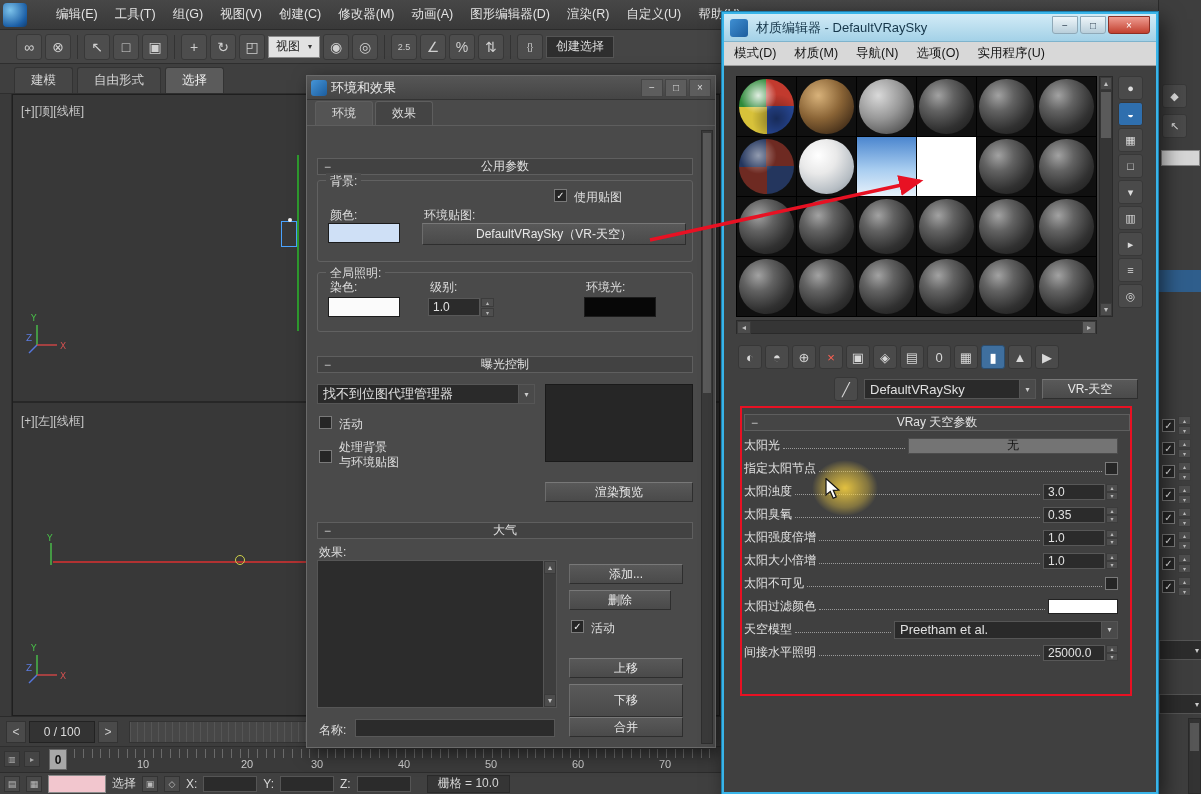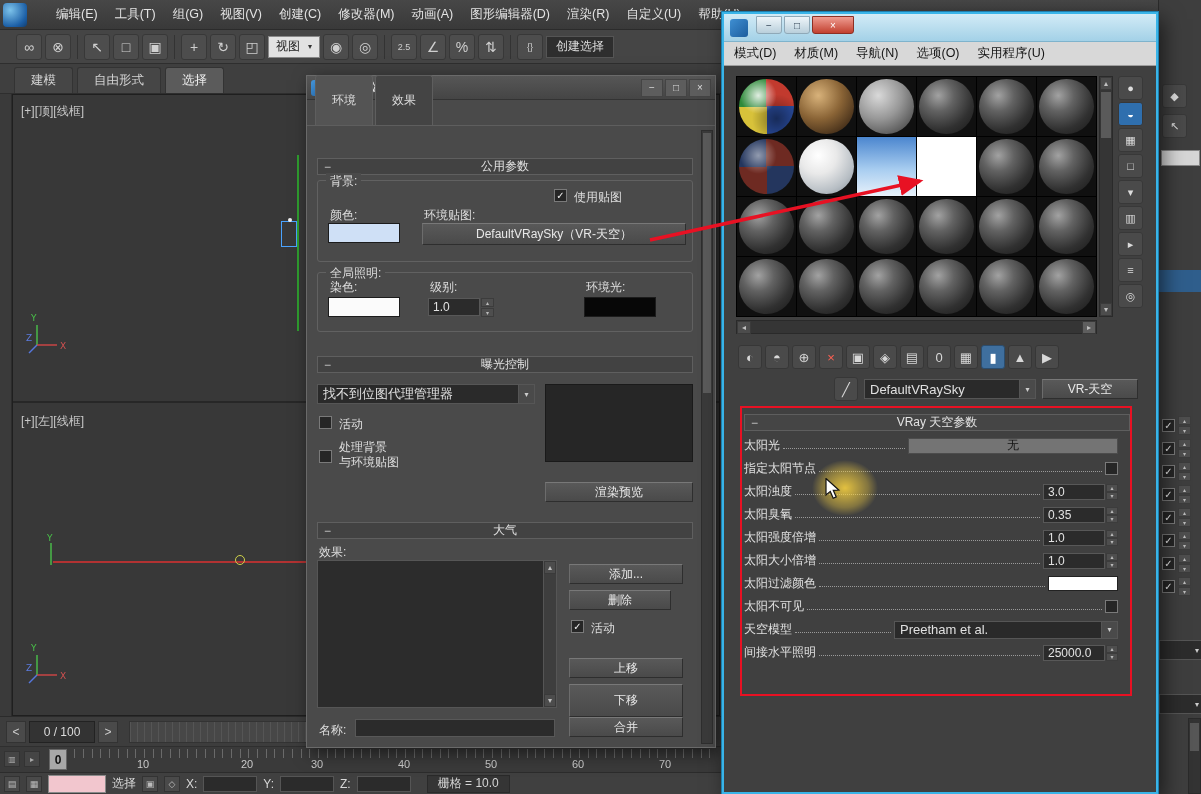--- a/index.html
+++ b/index.html
@@ -86,21 +86,21 @@
   
   .envdlg{position:absolute;left:306px;top:75px;width:410px;height:673px;background:#4a4a4a;border:1px solid #6a6a6a;
           box-shadow:4px 5px 16px rgba(0,0,0,.55);z-index:10}
   .dlg-title{height:24px;background:linear-gradient(#565656,#454545);border-bottom:1px solid #333;
              display:flex;align-items:center;padding:0 4px}
   .dlg-ico{width:16px;height:16px;border-radius:3px;background:linear-gradient(135deg,#4595d8,#1c5d9e);margin-right:4px}
   .dlg-title .t{flex:1;text-align:left;color:#e8e8e8;font-size:13px}
   .wbtn{width:22px;height:18px;background:#5d5d5d;border:1px solid #444;color:#ddd;font-size:10px;margin-left:2px;
         display:flex;align-items:center;justify-content:center}
   .tabs{height:26px;display:flex;align-items:flex-end;padding-left:8px;gap:2px;border-bottom:1px solid #5e5e5e}
-  .tab{padding:16px 16px;background:#444;border:1px solid #5e5e5e;border-bottom:none;border-radius:3px 3px 0 0;color:#ddd}
+  .tab{padding:3px 16px;background:#444;border:1px solid #5e5e5e;border-bottom:none;border-radius:3px 3px 0 0;color:#ddd}
   .tab.active{background:#545454}
   .rollout{position:absolute;left:10px;width:376px;height:17px;background:#424242;border:1px solid #5f5f5f;
            display:flex;align-items:center;justify-content:center;color:#e0e0e0;font-size:12px}
   .rollout .minus,.vr-head .minus{position:absolute;left:6px;color:#c5c5c5}
   .group{position:absolute;border:1px solid #616161;border-radius:3px}
   .group>*{position:absolute}
   .glabel{left:8px;top:-8px;background:#4a4a4a;padding:0 4px;color:#dedede}
   .envdlg .lab{position:absolute;color:#dedede;white-space:nowrap}
   .lab2{position:absolute;color:#dedede;line-height:15px}
   .preview{background:#262626;border:1px solid #1a1a1a}
@@ -404,20 +404,21 @@
     <div class="field pa" style="left:48px;top:643px;width:200px;height:18px"></div>
     <div class="btn pa" style="left:262px;top:641px;width:114px;height:20px">合并</div>
     <div class="dlg-scroll">
         <div class="thumb"></div>
       </div>
   </div>
 
   <div class="mated">
     <div class="me-title">
       <div class="me-icon"></div>
+      <div class="t">材质编辑器 - DefaultVRaySky</div>
       <div class="me-btns">
         <div class="mb">−</div>
         <div class="mb">□</div>
         <div class="mb close">×</div>
       </div>
     </div>
     <div class="me-menu" id="me-menu">
         <div>模式(D)</div>
         <div>材质(M)</div>
         <div>导航(N)</div>
@@ -589,28 +590,28 @@
           <div class="vrow">
             <div class="vlabel">太阳大小倍增</div>
             <div class="leader"></div>
             <div class="vr-field">1.0</div>
             <div class="vr-spin">
               <div class="spb">▴</div>
               <div class="spb">▾</div>
             </div>
           </div>
           <div class="vrow">
+            <div class="vlabel">太阳不可见</div>
+            <div class="leader"></div>
+            <div class="cb"></div>
+          </div>
+          <div class="vrow">
             <div class="vlabel">太阳过滤颜色</div>
             <div class="leader"></div>
             <div class="vr-color" style="background: rgb(255, 255, 255);"></div>
-          </div>
-          <div class="vrow">
-            <div class="vlabel">太阳不可见</div>
-            <div class="leader"></div>
-            <div class="cb"></div>
           </div>
           <div class="vrow">
             <div class="vlabel">天空模型</div>
             <div class="leader"></div>
             <div class="combo vr-combo">
               <div class="ctext">Preetham et al.</div>
               <div class="carrow">▾</div>
             </div>
           </div>
           <div class="vrow">

